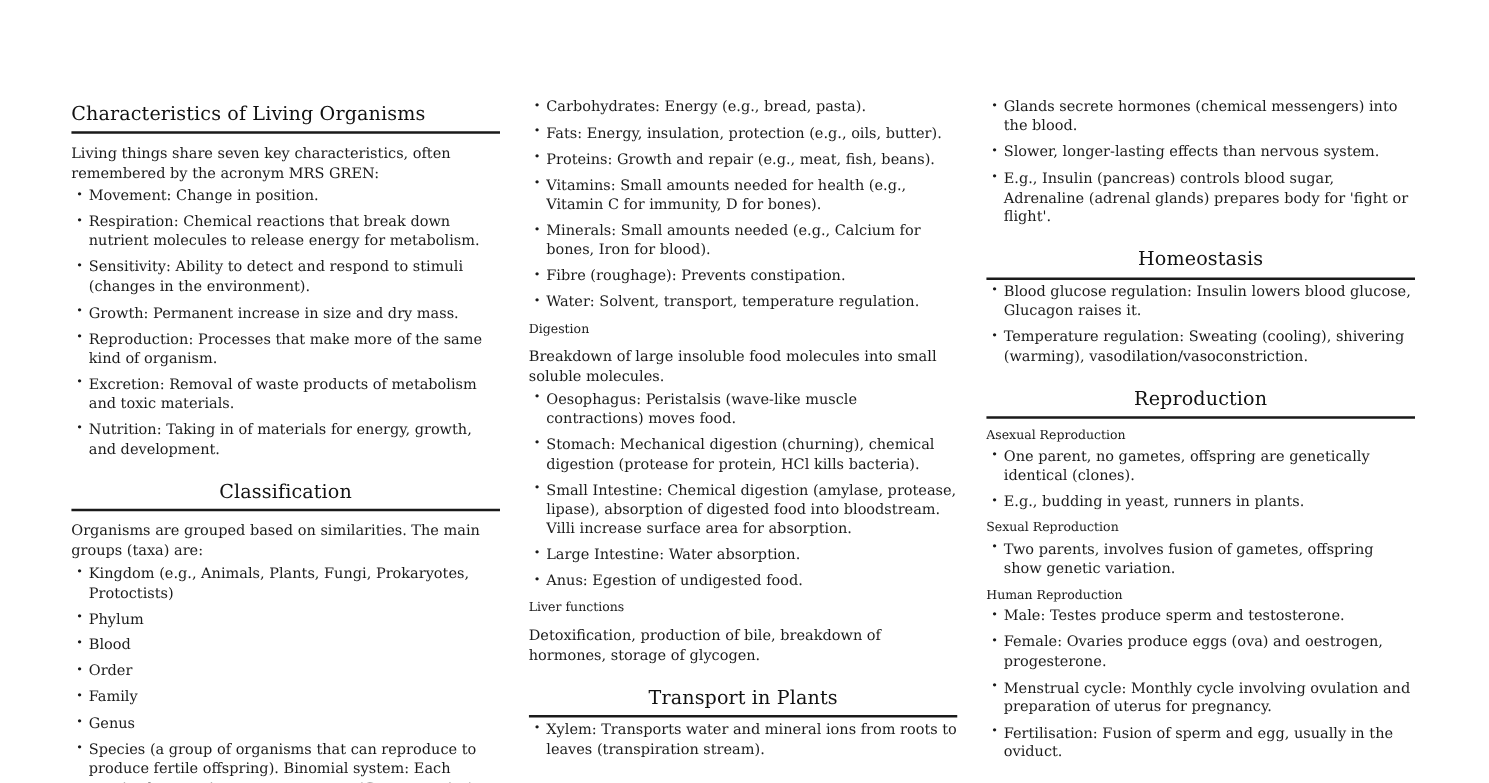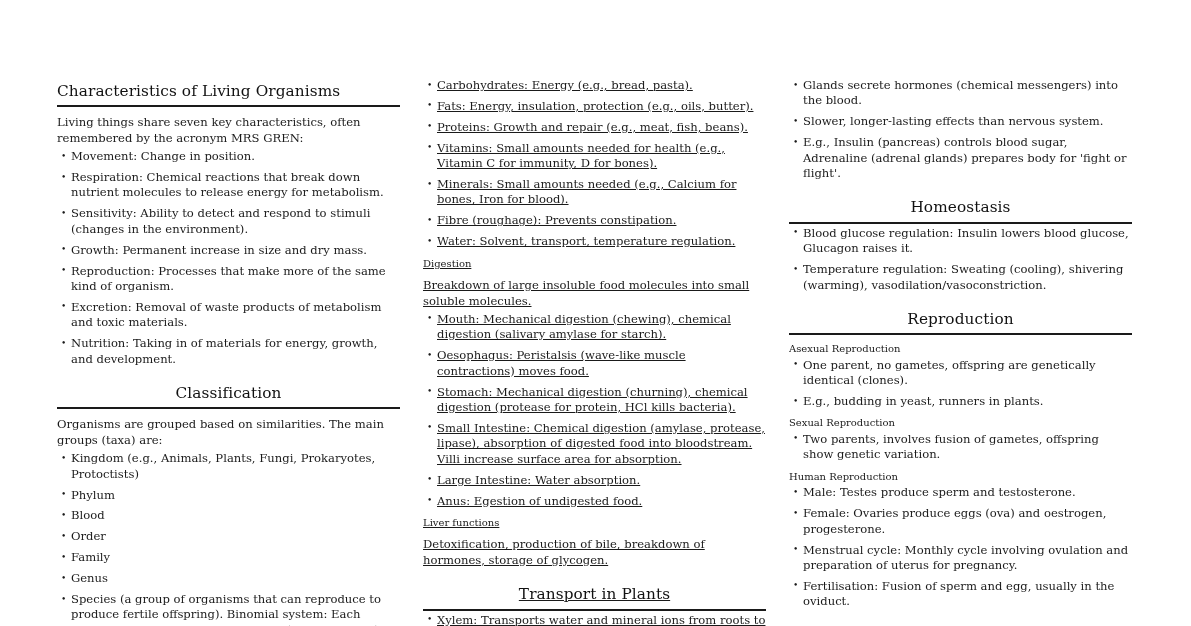--- a/index.html
+++ b/index.html
@@ -34,21 +34,21 @@
     overflow: hidden;
   }
   .col {
     width: 343px;
     flex: 0 0 343px;
     overflow: hidden;
     position: relative;
   }
   
   .col-1 { padding-top: 82px; }
-  .col-2 { padding-top: 76px; text-decoration: underline; }
+  .col-2 { padding-top: 76px; }
   .col-3 { padding-top: 76px; }
 
   h2.section {
     font-family: "DejaVu Serif", "Liberation Serif", serif;
     font-size: 15.3px;
     font-weight: 400;
     line-height: 1.2;
     margin: 0 0 0 0;
     padding: 0 0 5px 0;
     border-bottom: 2.2px solid #1a1a1a;
@@ -135,21 +135,20 @@
           <li>Fats: Energy, insulation, protection (e.g., oils, butter).</li>
           <li>Proteins: Growth and repair (e.g., meat, fish, beans).</li>
           <li>Vitamins: Small amounts needed for health (e.g., Vitamin C for immunity, D for bones).</li>
           <li>Minerals: Small amounts needed (e.g., Calcium for bones, Iron for blood).</li>
           <li>Fibre (roughage): Prevents constipation.</li>
           <li>Water: Solvent, transport, temperature regulation.</li>
         </ul>
         <h3 class="subsection">Digestion</h3>
         <p class="para">Breakdown of large insoluble food molecules into small soluble molecules.</p>
         <ul class="bullets">
-          <li>Mouth: Mechanical digestion (chewing), chemical digestion (salivary amylase for starch).</li>
           <li>Oesophagus: Peristalsis (wave-like muscle contractions) moves food.</li>
           <li>Stomach: Mechanical digestion (churning), chemical digestion (protease for protein, HCl kills bacteria).</li>
           <li>Small Intestine: Chemical digestion (amylase, protease, lipase), absorption of digested food into bloodstream. Villi increase surface area for absorption.</li>
           <li>Large Intestine: Water absorption.</li>
           <li>Anus: Egestion of undigested food.</li>
         </ul>
         <h3 class="subsection">Liver functions</h3>
         <p class="para">Detoxification, production of bile, breakdown of hormones, storage of glycogen.</p>
         <h2 class="section spaced">Transport in Plants</h2>
         <ul class="bullets">

